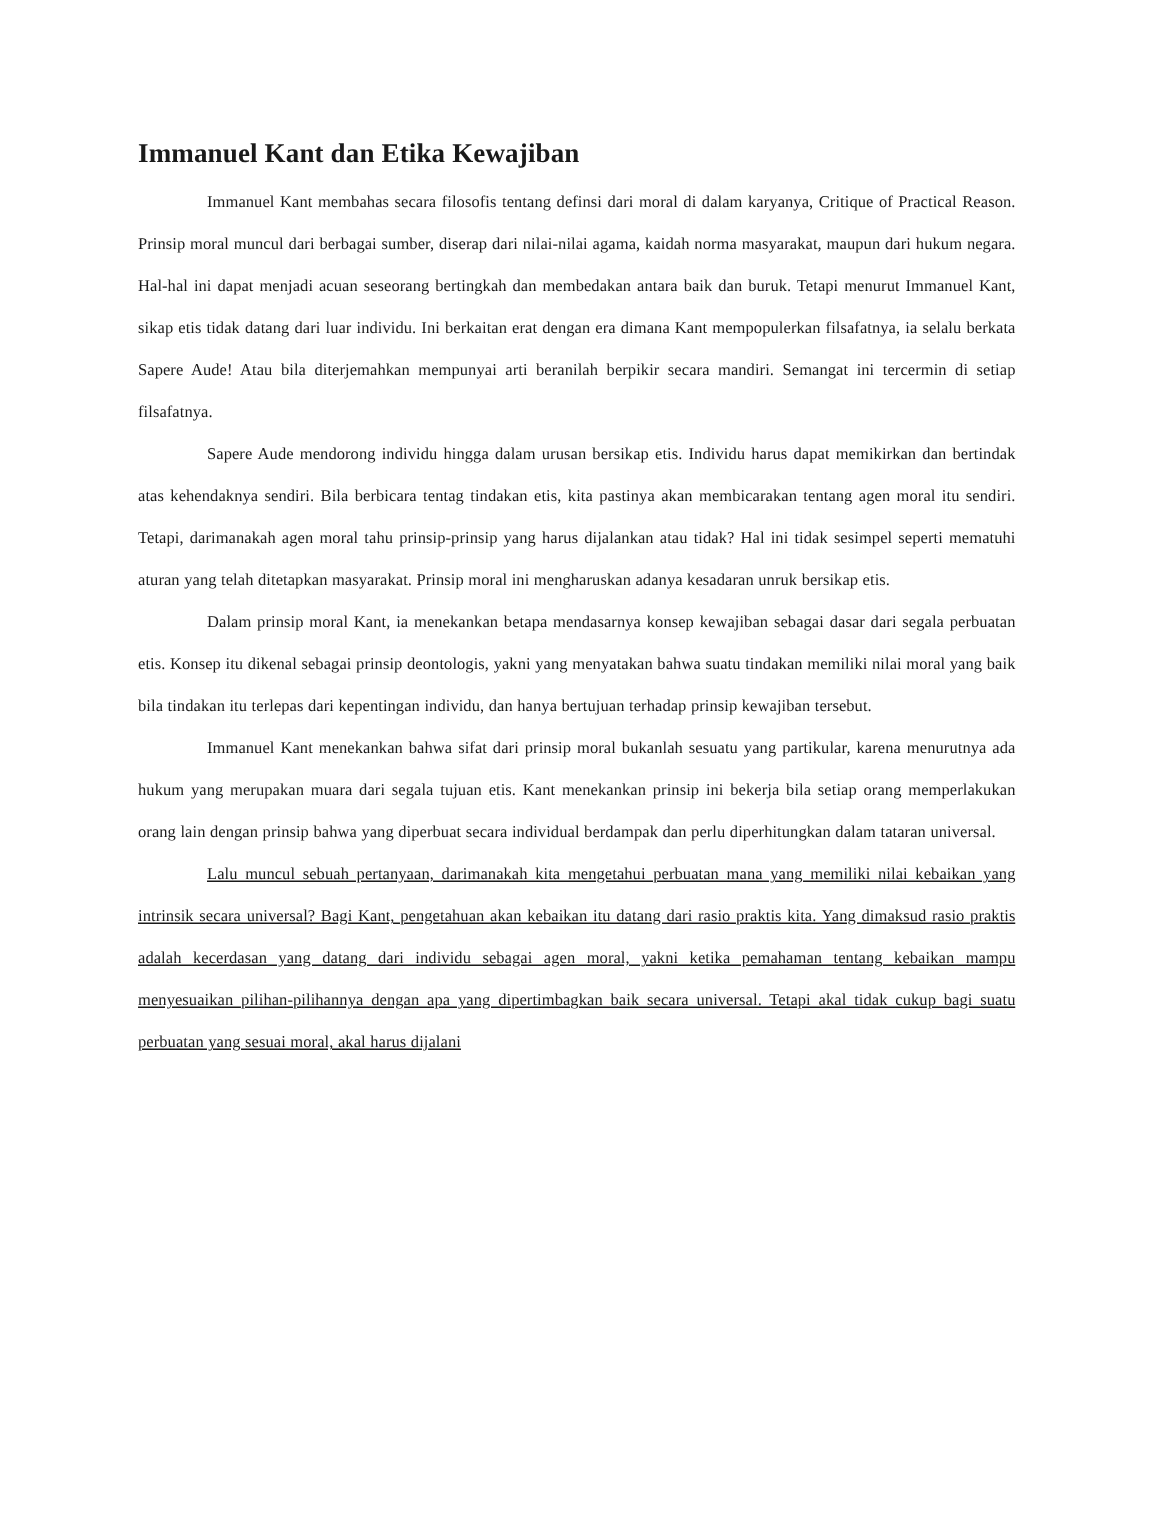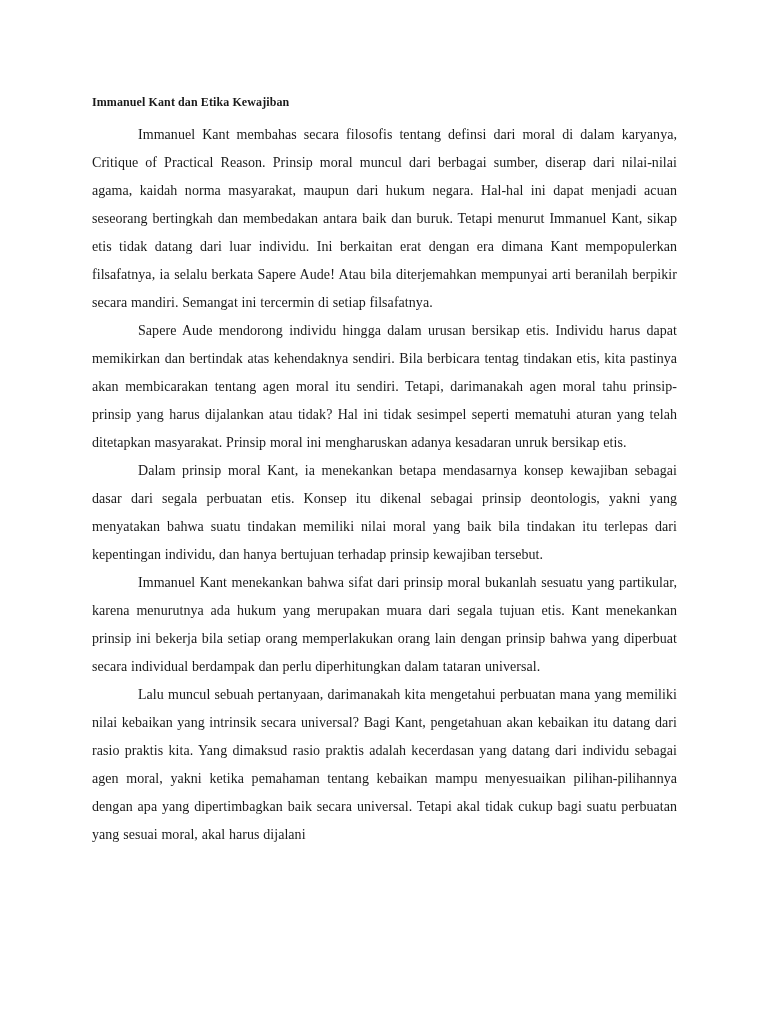--- a/index.html
+++ b/index.html
@@ -27,45 +27,46 @@
   }
 
   .page-body {
     position: absolute;
     left: 92px;
     top: 88px;
     width: 585px;
   }
 
   .doc-title {
-    font-size: 12px;
+    font-size: 18px;
     line-height: 28px;
     text-align: left;
     margin: 0 0 5px 0;
     letter-spacing: 0.1px;
     white-space: pre-wrap;
   }
 
   .doc-paragraph {
-    font-size: 14px;
+    font-size: 11px;
     line-height: 28px;
     text-align: justify;
     text-justify: inter-word;
     text-indent: 46px;
     margin: 0;
     letter-spacing: 0.05px;
     word-spacing: 0.2px;
     hyphens: none;
     white-space: pre-wrap;
   }
 
   
   .doc-paragraph.is-truncated {
     max-height: 170px;
     overflow: hidden;
+    text-decoration: underline;
   }
 </style>
 </head>
 <body>
 
 <div class="page">
   <div class="page-body">
 
     <h1 class="doc-title">Immanuel Kant dan Etika Kewajiban</h1>
 

